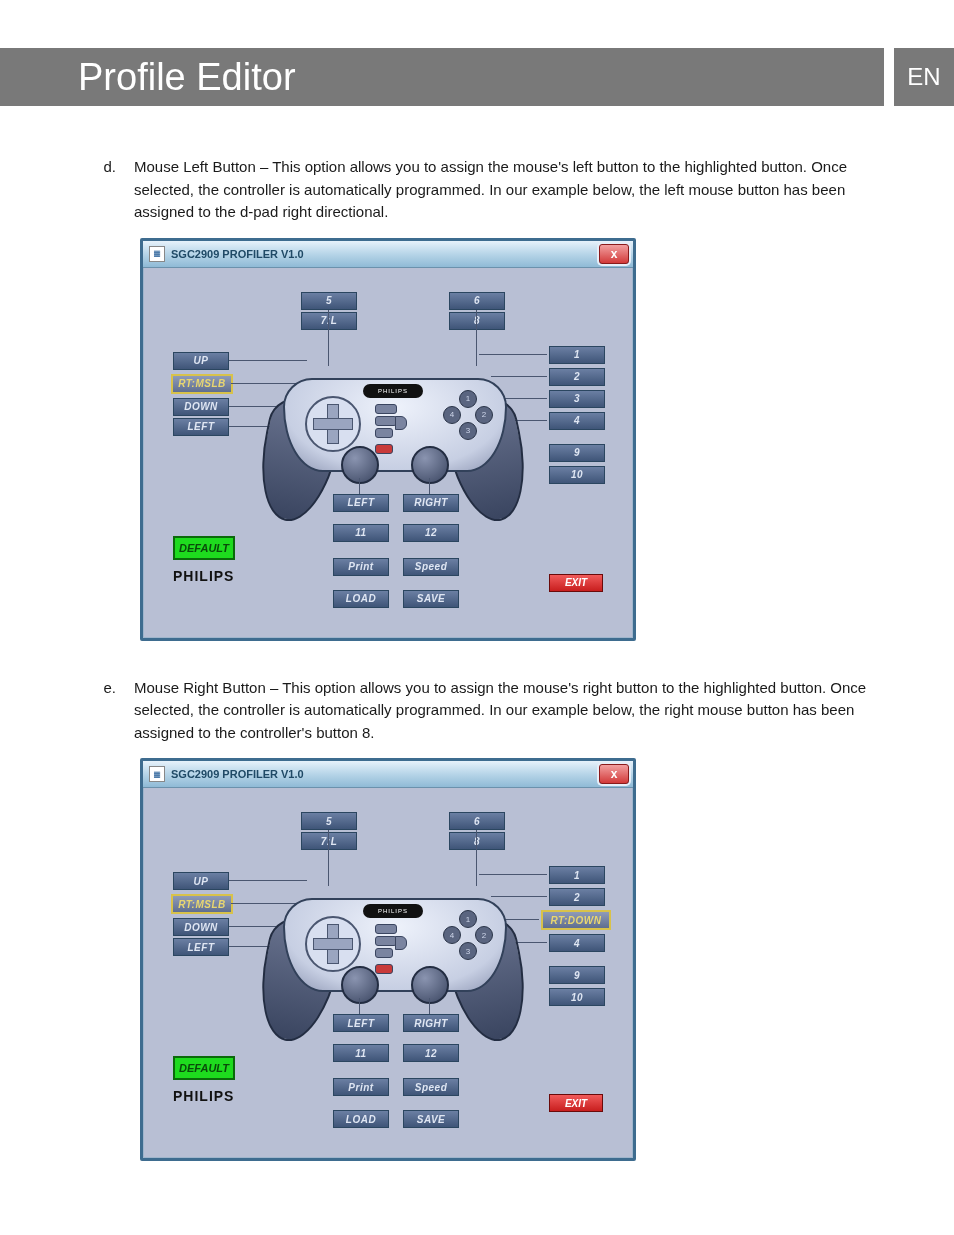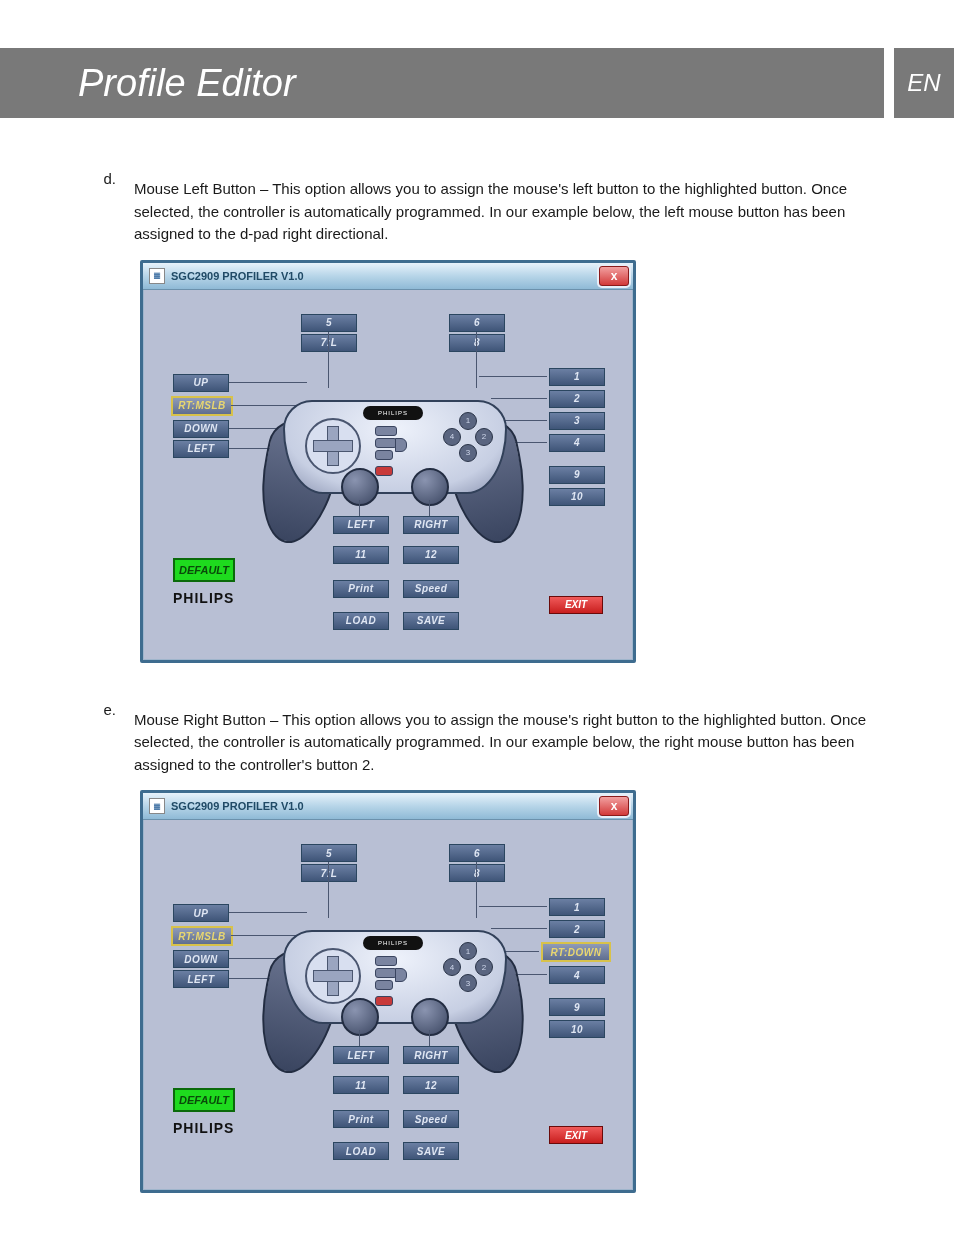--- a/index.html
+++ b/index.html
@@ -5,23 +5,22 @@
   body {
     margin: 0;
     font-family: "Helvetica Neue", Arial, sans-serif;
     background: #fff;
     color: #1a1a1a;
     width: 954px;
   }
   .header {
     display: flex;
     align-items: stretch;
-    height: 70px;
+    height: 58px;
     margin-top: 48px;
-    font-style: italic;
   }
   .header .spacer-left { width: 60px; background:#797979;}
   .header .title {
     flex: 1;
     background: #797979;
     color: #fff;
     font-size: 38px;
     padding-left: 18px;
     display:flex; align-items:center;
     font-weight: 400;
@@ -37,21 +36,21 @@
   .content {
     padding: 50px 60px 20px 60px;
   }
   .para {
     display:flex;
     margin-bottom: 14px;
     font-size: 15px;
     line-height: 1.5;
   }
   .para .marker { width: 56px; flex-shrink:0; text-align:right; padding-right:18px;}
-  .para .text { flex:1;margin-top:10px;}
+  .para .text { flex:1;}
   .shot-wrap {
     margin-left: 80px;
     margin-bottom: 36px;
   }
   .shot {
     width: 490px;
     border: 3px solid #3e6c8f;
     border-radius: 2px;
     background: #b8bfd4;
     box-shadow: inset 0 0 0 1px #9fb5cc;
@@ -264,21 +263,21 @@
 
         <div class="default-btn" style="left:30px; top:268px;">DEFAULT</div>
         <div class="logo" style="left:30px; top:300px;">PHILIPS</div>
         <div class="exit-btn" style="left:406px; top:306px;">EXIT</div>
       </div>
     </div>
   </div>
 
   <div class="para">
     <div class="marker">e.</div>
-    <div class="text">Mouse Right Button – This option allows you to assign the mouse's right button to the highlighted button. Once selected, the controller is automatically programmed. In our example below, the right mouse button has been assigned to the controller's button 2.</div>
+    <div class="text">Mouse Right Button – This option allows you to assign the mouse's right button to the highlighted button. Once selected, the controller is automatically programmed. In our example below, the right mouse button has been assigned to the controller's button 8.</div>
   </div>
 
   <div class="shot-wrap">
     <div class="shot">
       <div class="titlebar">
         <div class="ticon">▦</div>
         <div class="ttext">SGC2909 PROFILER V1.0</div>
         <div class="close">x</div>
       </div>
       <div class="body">

